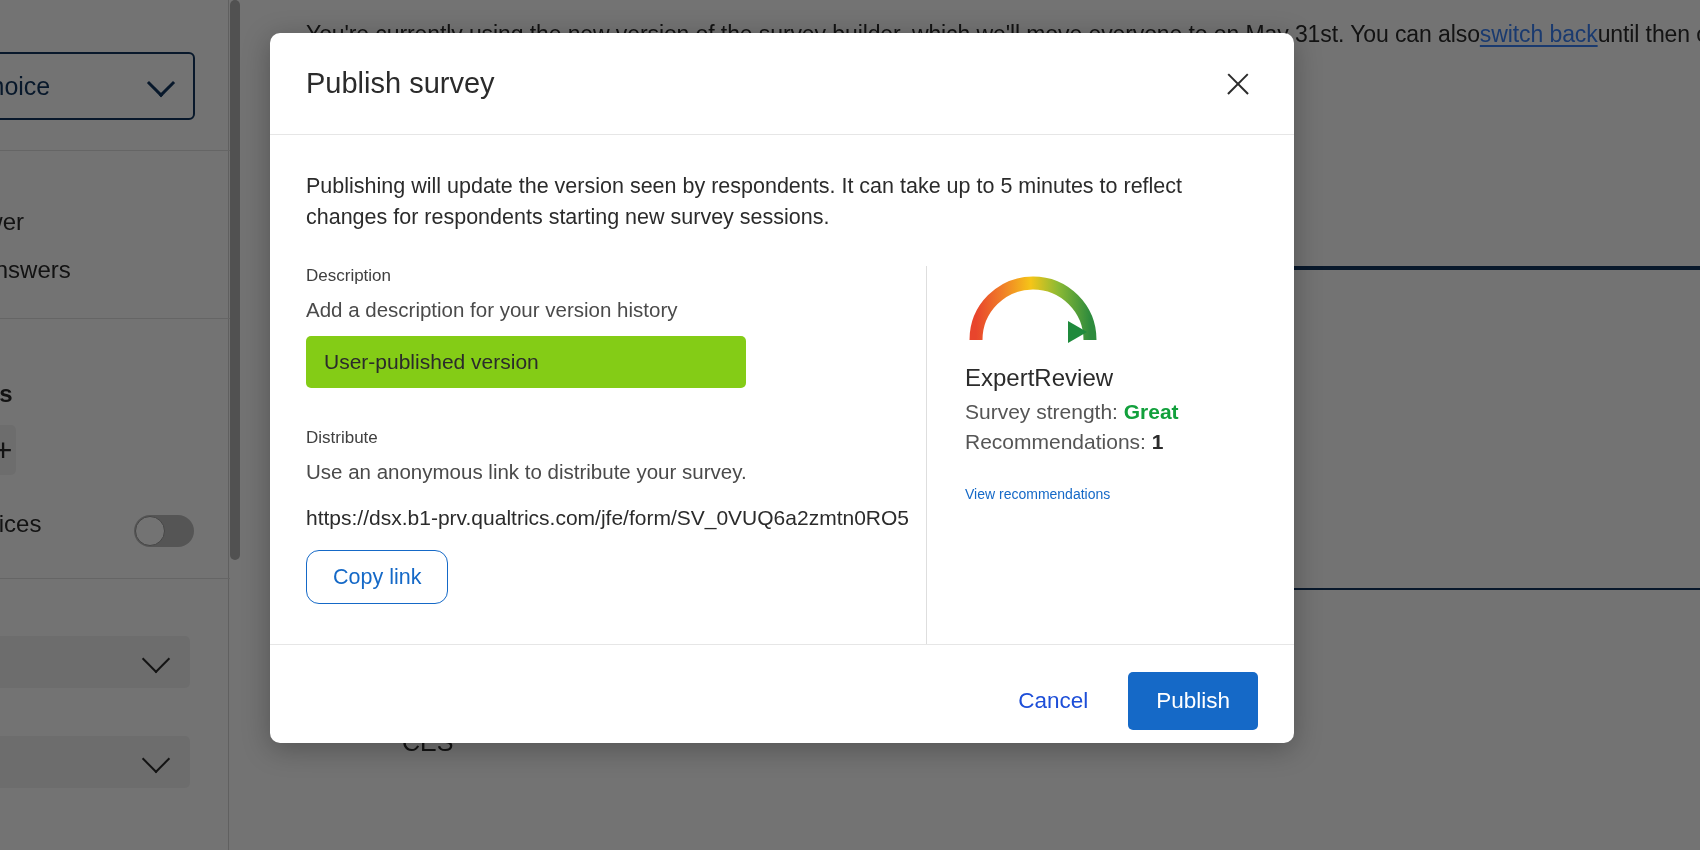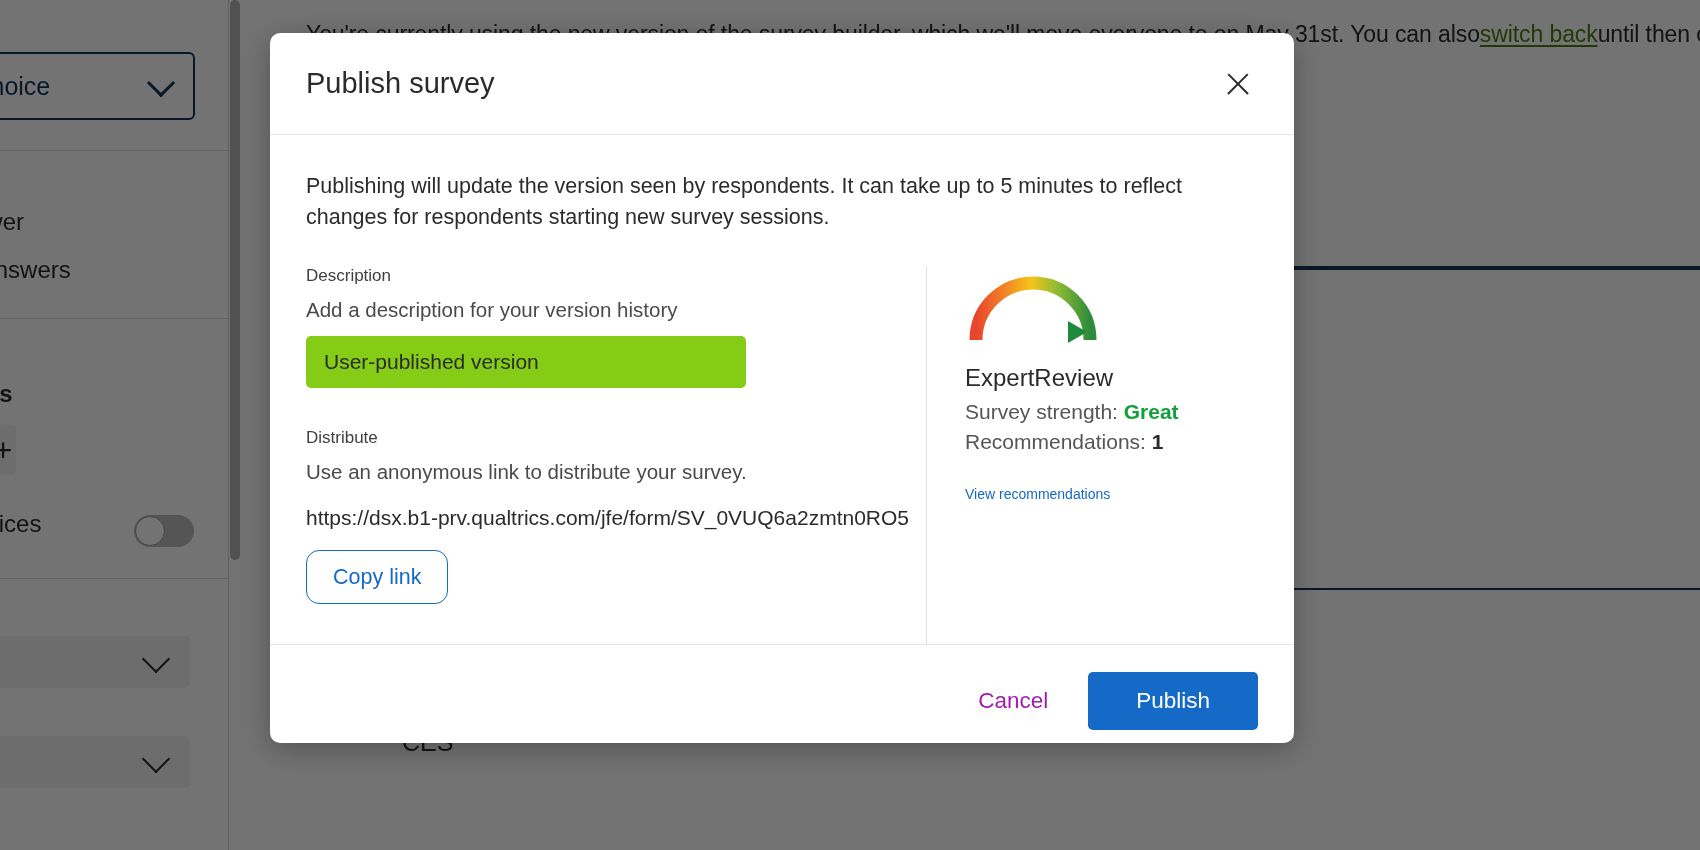--- a/index.html
+++ b/index.html
@@ -29,21 +29,21 @@
     padding-left: 38px;
     white-space: nowrap;
     overflow: hidden;
   }
   #bg-banner .banner-text {
     font-size: 23px;
     color: #2b2b2b;
     letter-spacing: -0.1px;
   }
   #bg-banner .banner-link {
-    color: #4d7c0f;
+    color: #3b82f6;
     text-decoration: underline;
     text-underline-offset: 3px;
   }
 
   
   #bg-sidebar {
     position: absolute;
     top: 0; left: 0;
     width: 229px;
     height: 850px;
@@ -325,35 +325,35 @@
     border-top: 1px solid #e6e6e6;
     display: flex;
     align-items: center;
     justify-content: flex-end;
     gap: 18px;
     padding: 0 36px;
   }
   .btn-cancel {
     background: none;
     border: none;
-    color: #a21caf;
+    color: #1d4ed8;
     font-size: 22.5px;
     font-family: "Liberation Sans", sans-serif;
     padding: 14px 22px;
     cursor: pointer;
   }
   .btn-publish {
     background: #1569c7;
     border: none;
     border-radius: 5px;
     color: #ffffff;
     font-size: 22.5px;
     font-family: "Liberation Sans", sans-serif;
     height: 58px;
-    padding: 0 48px;
+    padding: 0 28px;
     cursor: pointer;
   }
 </style>
 </head>
 <body>
 
 <div id="app-background">
 
   <div id="bg-banner">
     <span class="banner-text">You're currently using the new version of the survey builder, which we'll move everyone to on May 31st. You can also </span>

